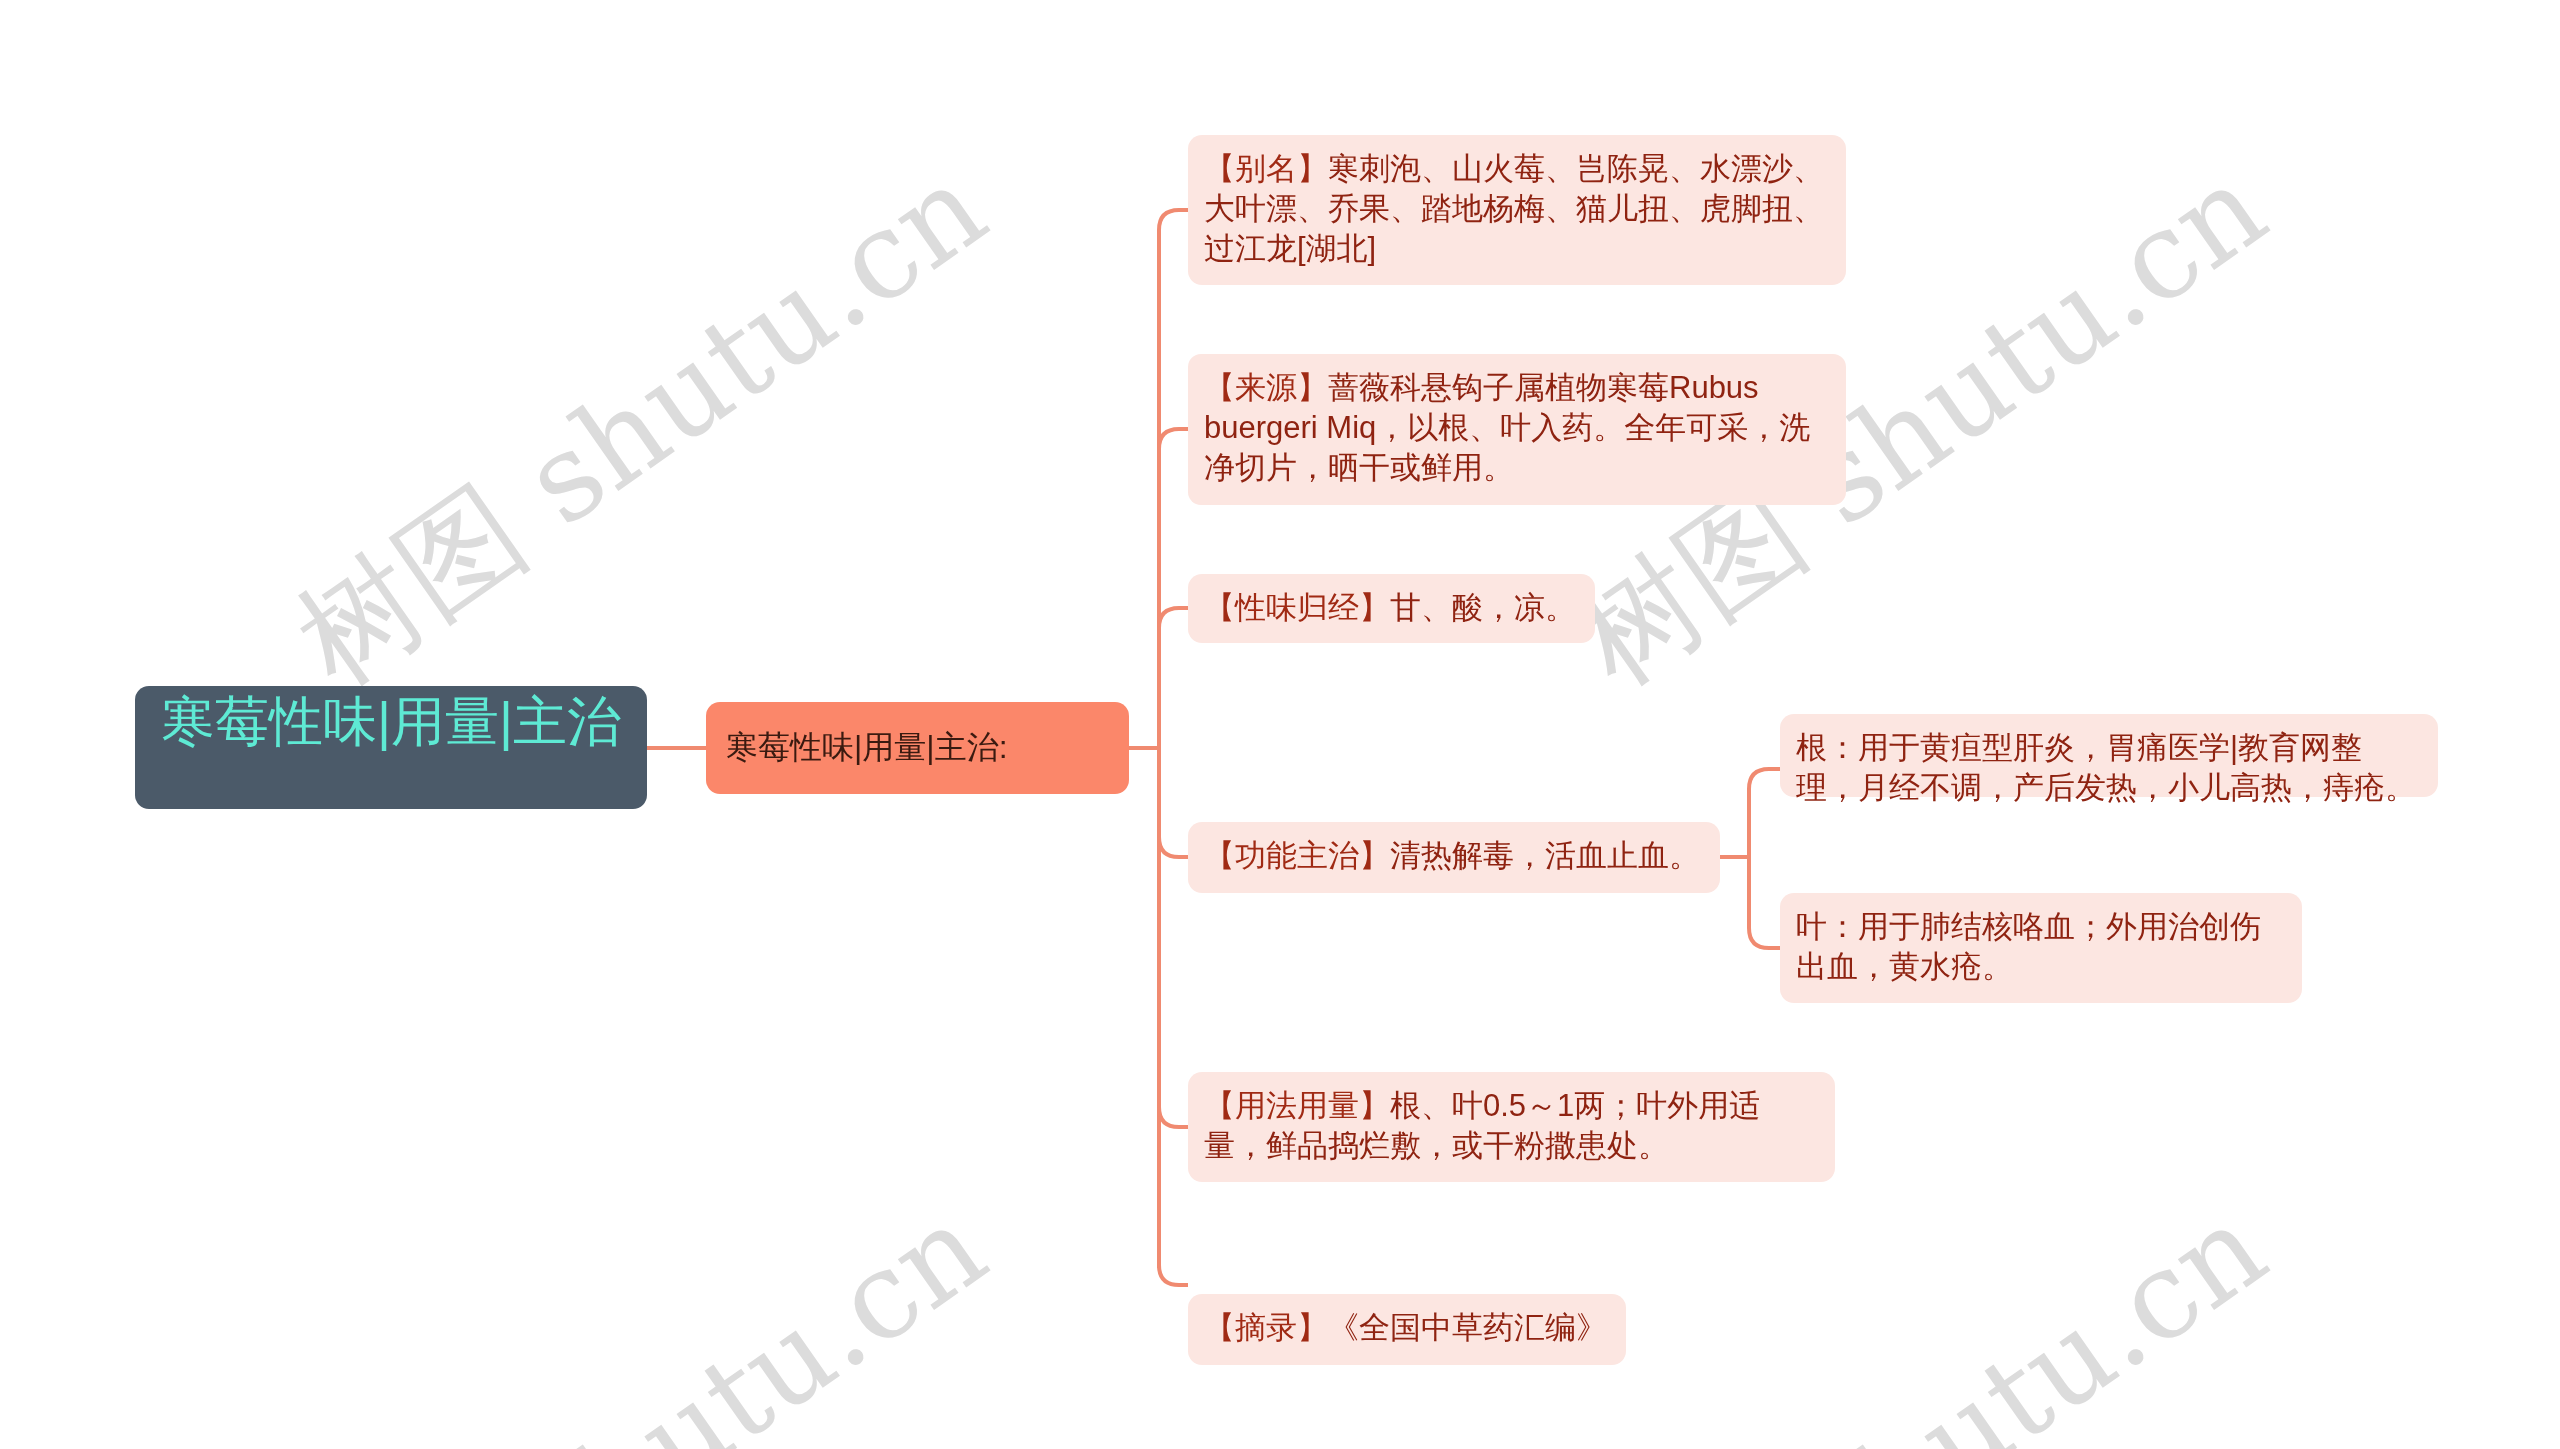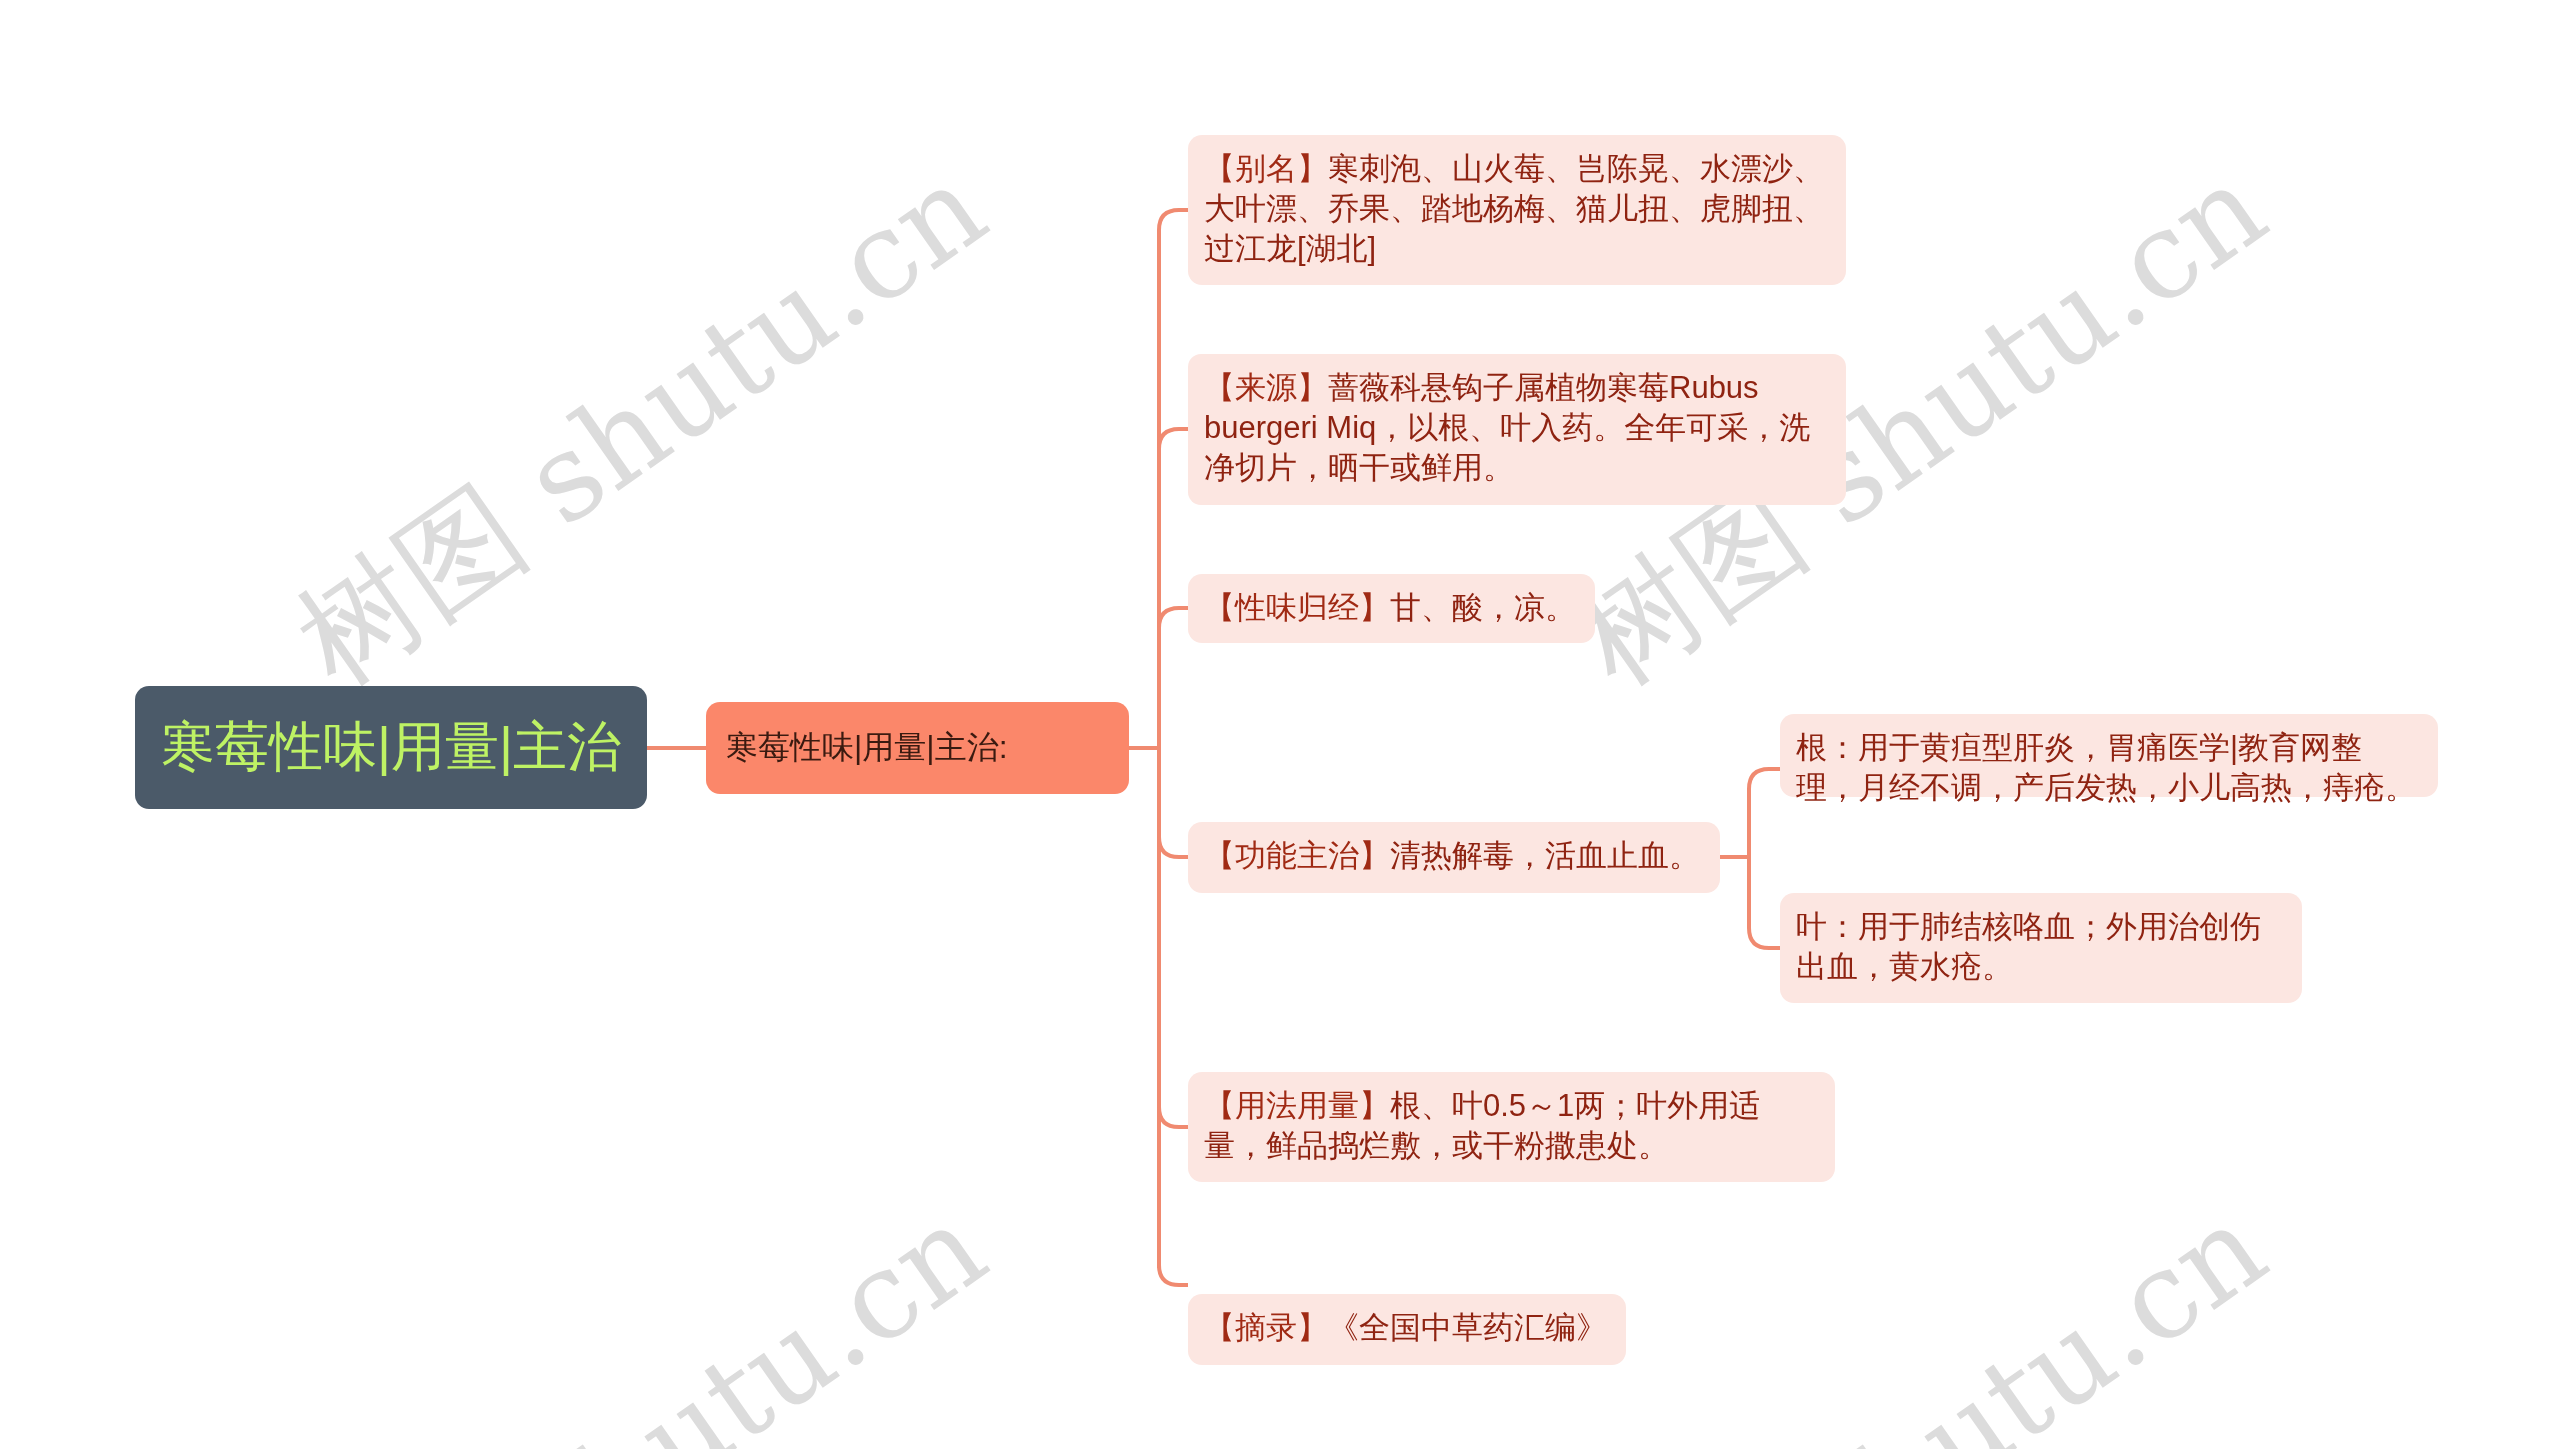--- a/index.html
+++ b/index.html
@@ -4,22 +4,22 @@
 <style>
   html, body { margin:0; padding:0; }
   body {
     width:2560px; height:1449px; position:relative; overflow:hidden;
     background:#ffffff;
     font-family: "Liberation Sans", "DejaVu Sans", sans-serif;
   }
   .node { position:absolute; box-sizing:border-box; border-radius:14px; }
   .root {
     left:135px; top:686px; width:512px; height:123px;
-    background:#4b5a69; color:#bef264; font-size:54px;
-    display:flex; align-items:center; justify-content:center;
+    background:#4b5a69; color:#5eead4; font-size:54px;
+    display:flex; justify-content:center;
   }
   .main {
     left:706px; top:702px; width:423px; height:92px;
     background:#fb876a; color:#3a1a10; font-size:32px;
     display:flex; align-items:center; padding-left:20px;
   }
   .leaf {
     background:#fce6e1; color:#8f2311; font-size:31px; line-height:40px;
     padding:14px 16px; box-sizing:border-box;
   }

